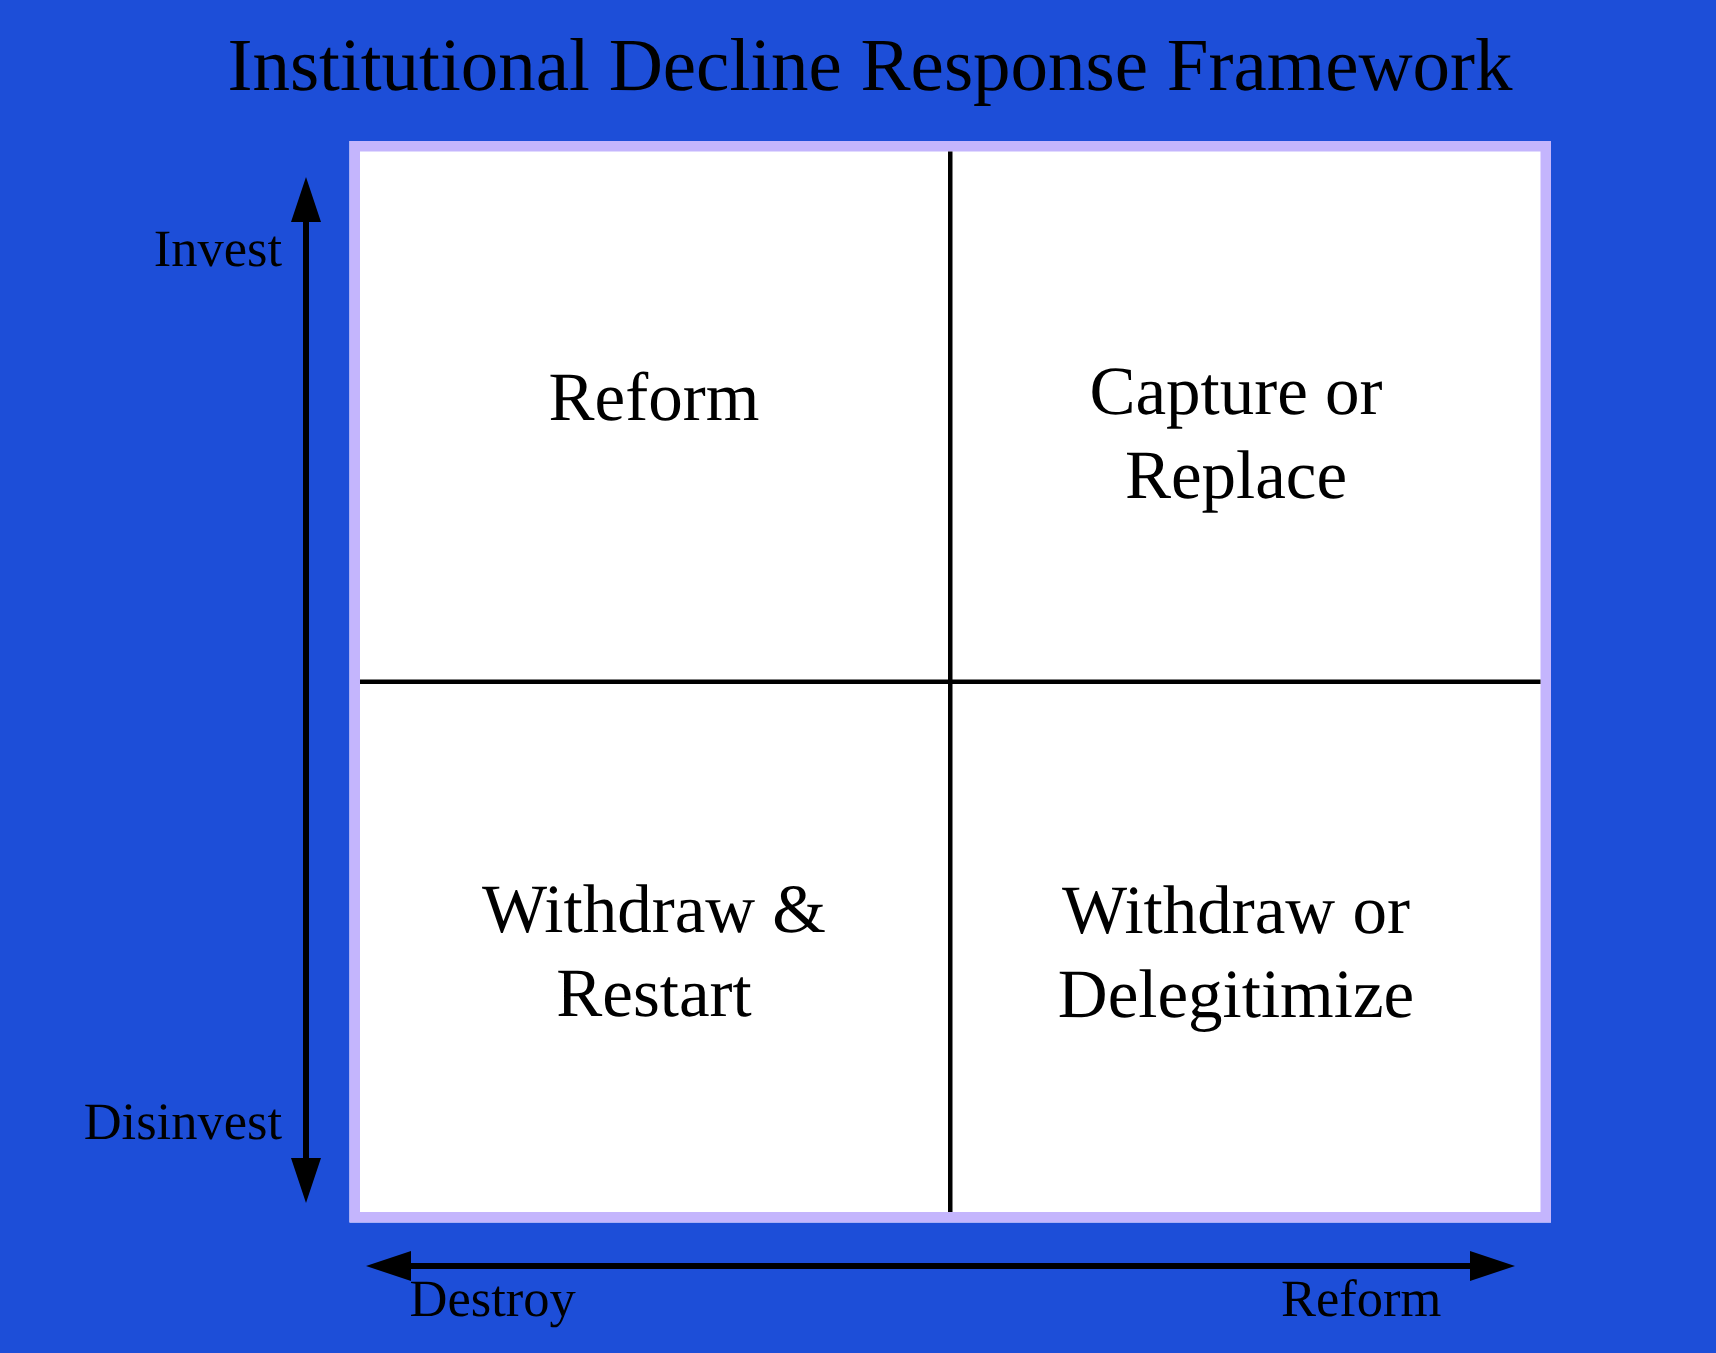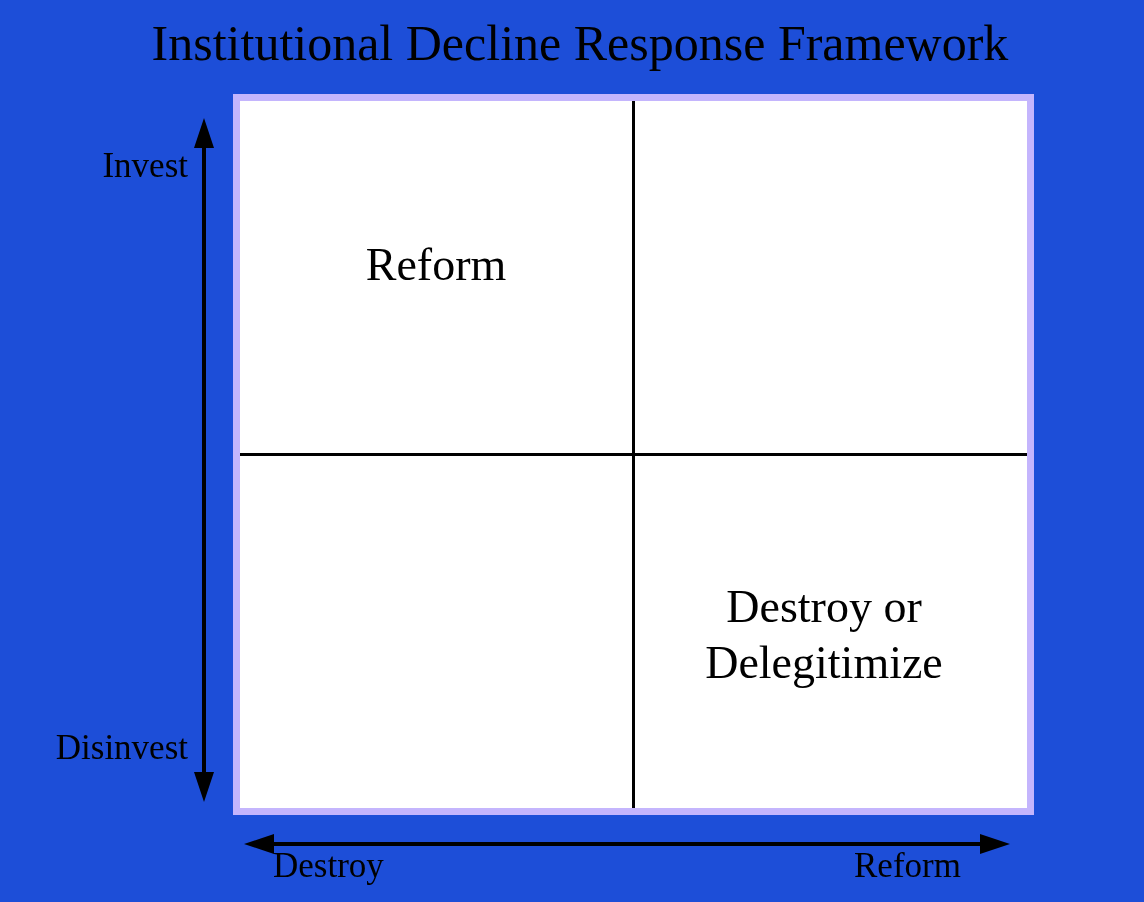--- a/index.html
+++ b/index.html
@@ -90,23 +90,25 @@
 <div class="canvas">
 
   <div class="title">Institutional Decline Response Framework</div>
 
   <div class="matrix">
     <div class="divider-v"></div>
     <div class="divider-h"></div>
 
     <div class="quad-label ql-tl">Reform</div>
 
+    <div class="quad-label ql-tr">Capture or Replace</div>
 
+    <div class="quad-label ql-bl">Withdraw &amp; Restart</div>
 
-    <div class="quad-label ql-br">Destroy or Delegitimize</div>
+    <div class="quad-label ql-br">Withdraw or Delegitimize</div>
   </div>
 
   <svg class="arrow-svg arrow-y" viewBox="0 0 30 688" xmlns="http://www.w3.org/2000/svg" aria-hidden="true">
     <line x1="15" y1="26" x2="15" y2="662" stroke="#000000" stroke-width="4"></line>
     <polygon points="15,2 5,32 25,32" fill="#000000"></polygon>
     <polygon points="15,686 5,656 25,656" fill="#000000"></polygon>
   </svg>
 
   <svg class="arrow-svg arrow-x" viewBox="0 0 770 28" xmlns="http://www.w3.org/2000/svg" aria-hidden="true">
     <line x1="28" y1="14" x2="742" y2="14" stroke="#000000" stroke-width="4"></line>

